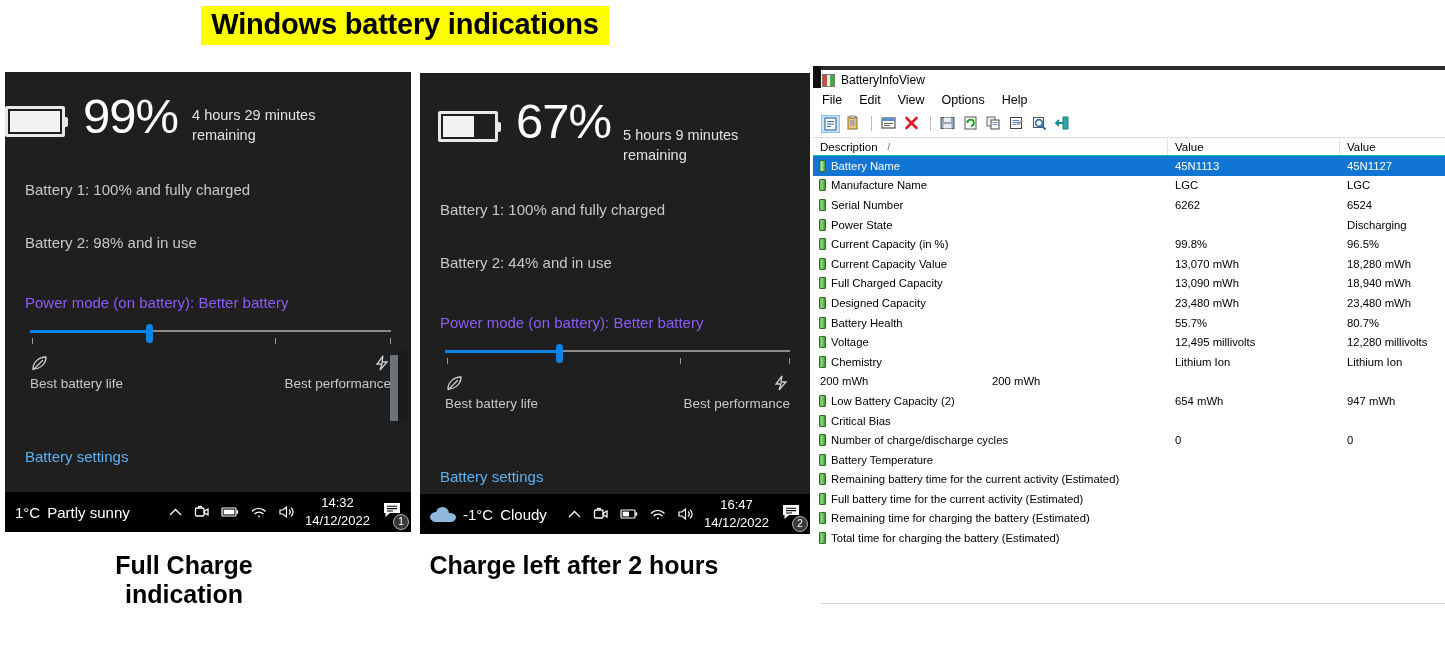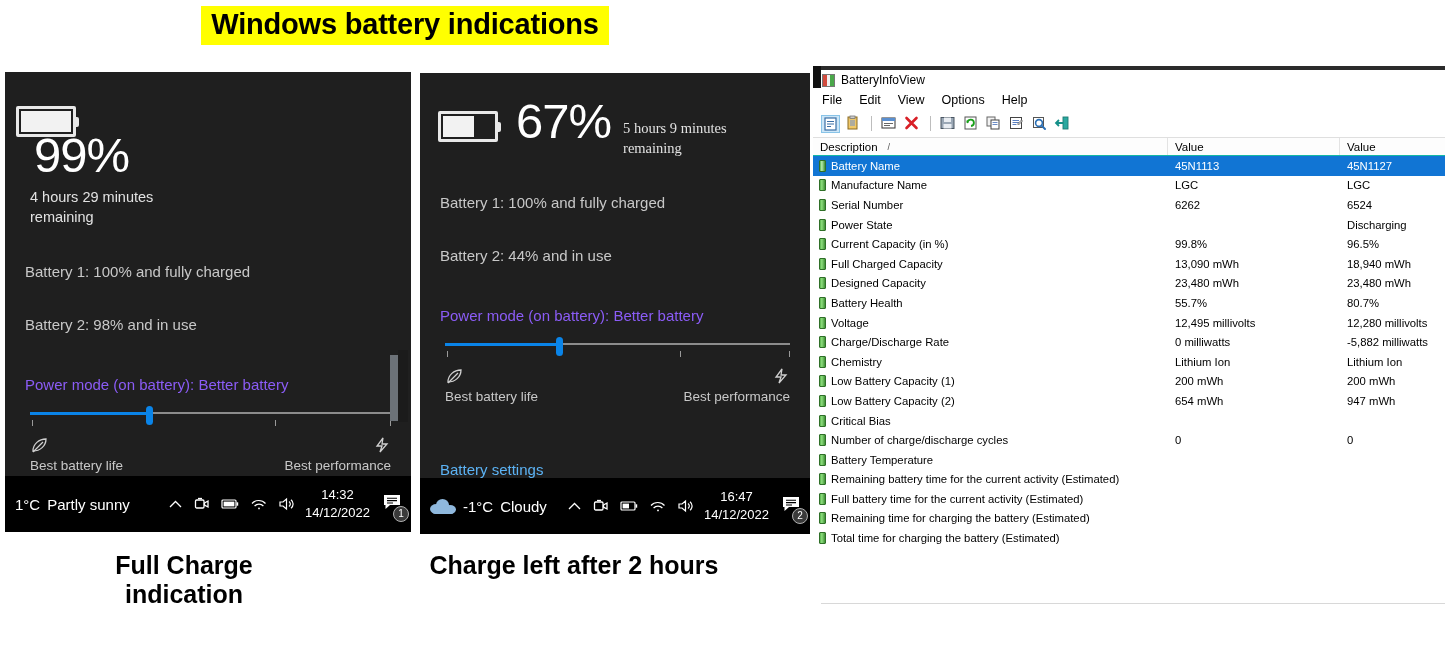--- a/index.html
+++ b/index.html
@@ -56,21 +56,21 @@
   .endpt-row { position: relative; height: 42px; }
   .endpt { position: absolute; top: 0; }
   .endpt .eico { height: 19px; color: #d8d8d8; font-size: 16px; }
   .endpt .etxt { font-size: 13.5px; color: #c8c8c8; margin-top: 3px; white-space: nowrap; }
   .endpt.right { right: 0; text-align: right; }
 
   .batt-settings { font-size: 15px; color: #5cb3f5; }
 
   
   .taskbar {
-    position: absolute; left: 0; right: 0; bottom: 0; height: 56px;
+    position: absolute; left: 0; right: 0; bottom: 0; height: 40px;
     background: #000000; display: flex; align-items: center; color: #fff;
   }
   .tb-weather { display: flex; align-items: center; gap: 7px; padding-left: 10px; font-size: 15px; }
   .cloud-ico { width: 26px; height: 15px; position: relative; }
   .cloud-ico i { position: absolute; background: #8fb8dd; border-radius: 50%; }
   .cloud-ico i.c1 { left: 0; bottom: 0; width: 13px; height: 10px; }
   .cloud-ico i.c2 { left: 6px; top: 0; width: 13px; height: 12px; }
   .cloud-ico i.c3 { right: 0; bottom: 0; width: 12px; height: 9px; }
   .cloud-ico i.c4 { left: 2px; bottom: 0; width: 22px; height: 7px; border-radius: 5px; }
 
@@ -149,21 +149,21 @@
 
 <div id="root">
 
   <div class="title-wrap">
     <span class="title-hl">Windows battery indications</span>
   </div>
 
   <div class="flyout" id="panel-left" style="left:2px; top:69px; width:412px; height:466px;">
     <div class="flyout-inner">
 
-      <div class="batt-head" style="padding:26px 0 0 11px;flex-direction:column;">
+      <div class="batt-head" style="padding:26px 0 0 0;">
         <div class="batt-icon" style="margin-top:8px;">
           <div class="batt-body" style="width:60px;height:31px;">
             <div class="batt-fill" id="fill-left" style="width: 50.44px;"></div>
             <span class="batt-nub"></span>
           </div>
         </div>
         <div style="margin-left:18px; margin-top:-6px;">
           <span class="batt-pct">99%</span>
         </div>
         <div class="batt-remain" style="margin-left:14px; margin-top:8px; width:140px;">4 hours 29 minutes remaining</div>
@@ -269,21 +269,21 @@
       <div class="batt-head" style="padding:30px 0 0 18px;">
         <div class="batt-icon" style="margin-top:8px;">
           <div class="batt-body" style="width:60px;height:31px;">
             <div class="batt-fill" id="fill-mid" style="width: 31.2px;"></div>
             <span class="batt-nub"></span>
           </div>
         </div>
         <div style="margin-left:18px; margin-top:-6px;">
           <span class="batt-pct">67%</span>
         </div>
-        <div class="batt-remain" style="margin-left:12px; margin-top:16px; width:130px;font-family:Liberation Serif, serif;">5 hours 9 minutes remaining</div>
+        <div class="batt-remain" style="margin-left:12px; margin-top:23px; width:130px;">5 hours 9 minutes remaining</div>
       </div>
 
       <div class="batt-line" style="margin:36px 0 0 20px;">Battery 1: 100% and fully charged</div>
       <div class="batt-line" style="margin:36px 0 0 20px;">Battery 2: 44% and in use</div>
 
       <div class="pm-label" style="margin:43px 0 0 20px;">Power mode (on battery): Better battery</div>
 
       <div class="slider" style="margin:13px 20px 0 25px;">
         <div class="slider-track-bg"></div>
         <div class="slider-track-fill" id="sfill-mid" style="width: 33%;"></div>
@@ -518,20 +518,28 @@
           <div class="bcell c0">
             <span class="cellico"></span>
             <span>Current Capacity (in %)</span>
           </div>
           <div class="bcell c1">99.8%</div>
           <div class="bcell c2">96.5%</div>
         </div>
         <div class="brow">
           <div class="bcell c0">
             <span class="cellico"></span>
+            <span>Current Capacity Value</span>
+          </div>
+          <div class="bcell c1">13,070 mWh</div>
+          <div class="bcell c2">18,280 mWh</div>
+        </div>
+        <div class="brow">
+          <div class="bcell c0">
+            <span class="cellico"></span>
             <span>Full Charged Capacity</span>
           </div>
           <div class="bcell c1">13,090 mWh</div>
           <div class="bcell c2">18,940 mWh</div>
         </div>
         <div class="brow">
           <div class="bcell c0">
             <span class="cellico"></span>
             <span>Designed Capacity</span>
           </div>
@@ -550,38 +558,26 @@
           <div class="bcell c0">
             <span class="cellico"></span>
             <span>Voltage</span>
           </div>
           <div class="bcell c1">12,495 millivolts</div>
           <div class="bcell c2">12,280 millivolts</div>
         </div>
         <div class="brow">
           <div class="bcell c0">
             <span class="cellico"></span>
-            <span>Charge/Discharge Rate</span>
-          </div>
-          <div class="bcell c1">0 milliwatts</div>
-          <div class="bcell c2">-5,882 milliwatts</div>
-        </div>
-        <div class="brow">
-          <div class="bcell c0">
-            <span class="cellico"></span>
             <span>Chemistry</span>
           </div>
           <div class="bcell c1">Lithium Ion</div>
           <div class="bcell c2">Lithium Ion</div>
         </div>
         <div class="brow">
-          <div class="bcell c0">
-            <span class="cellico"></span>
-            <span>Low Battery Capacity (1)</span>
-          </div>
           <div class="bcell c1">200 mWh</div>
           <div class="bcell c2">200 mWh</div>
         </div>
         <div class="brow">
           <div class="bcell c0">
             <span class="cellico"></span>
             <span>Low Battery Capacity (2)</span>
           </div>
           <div class="bcell c1">654 mWh</div>
           <div class="bcell c2">947 mWh</div>

